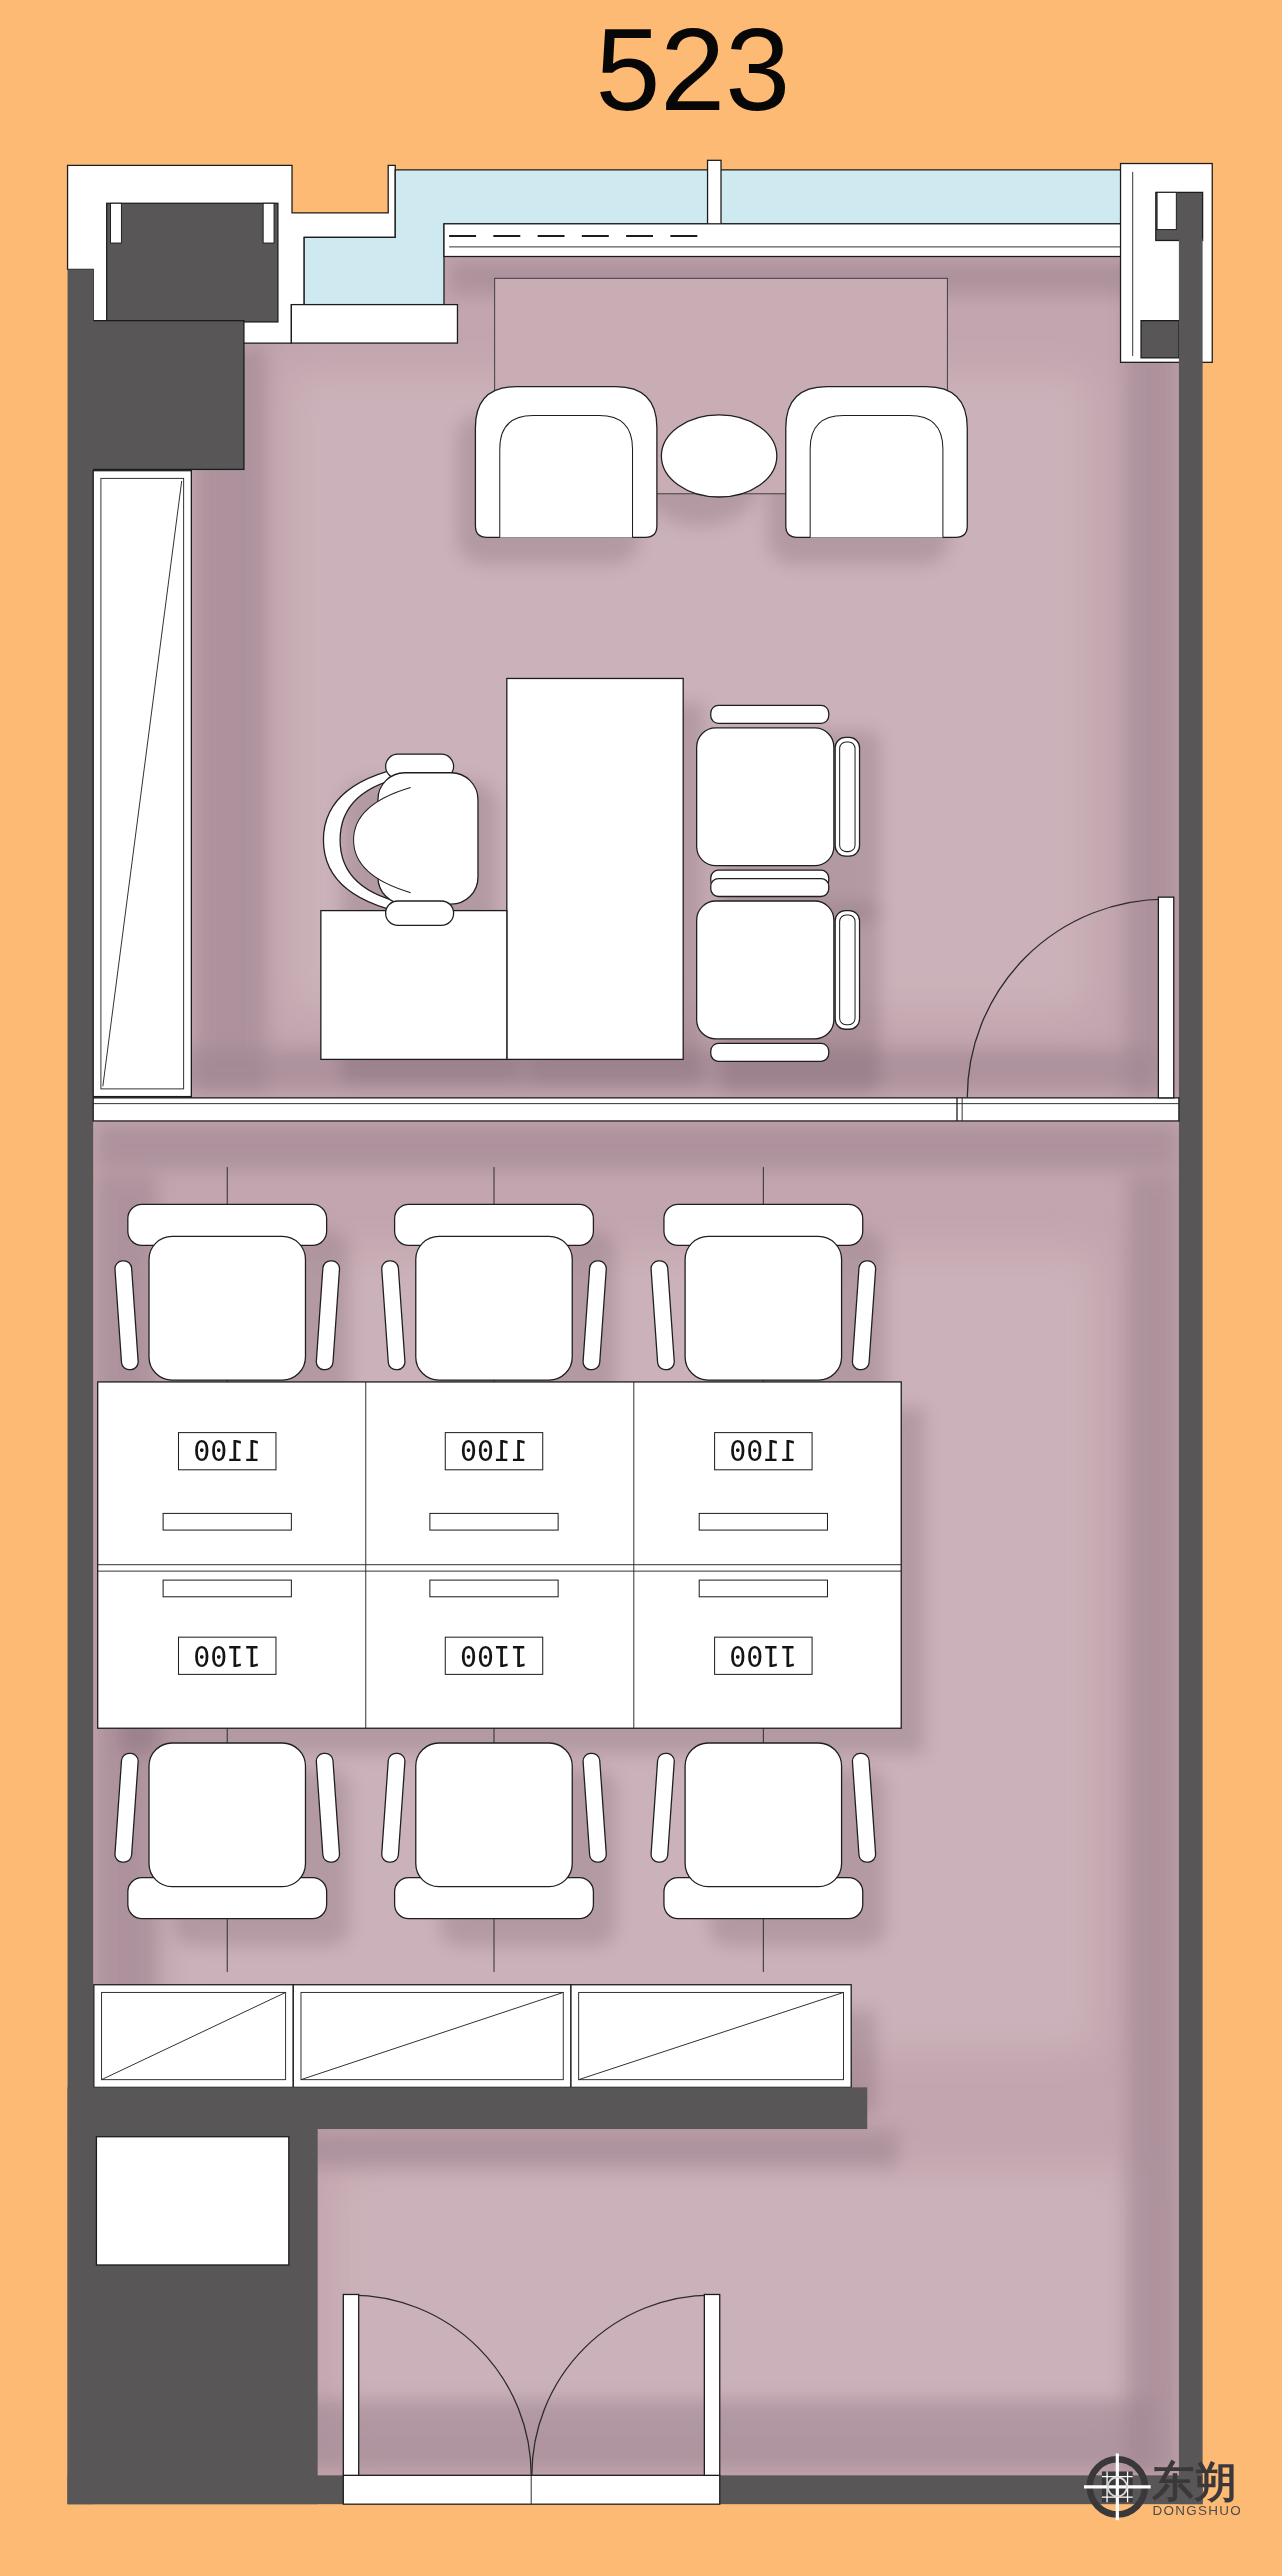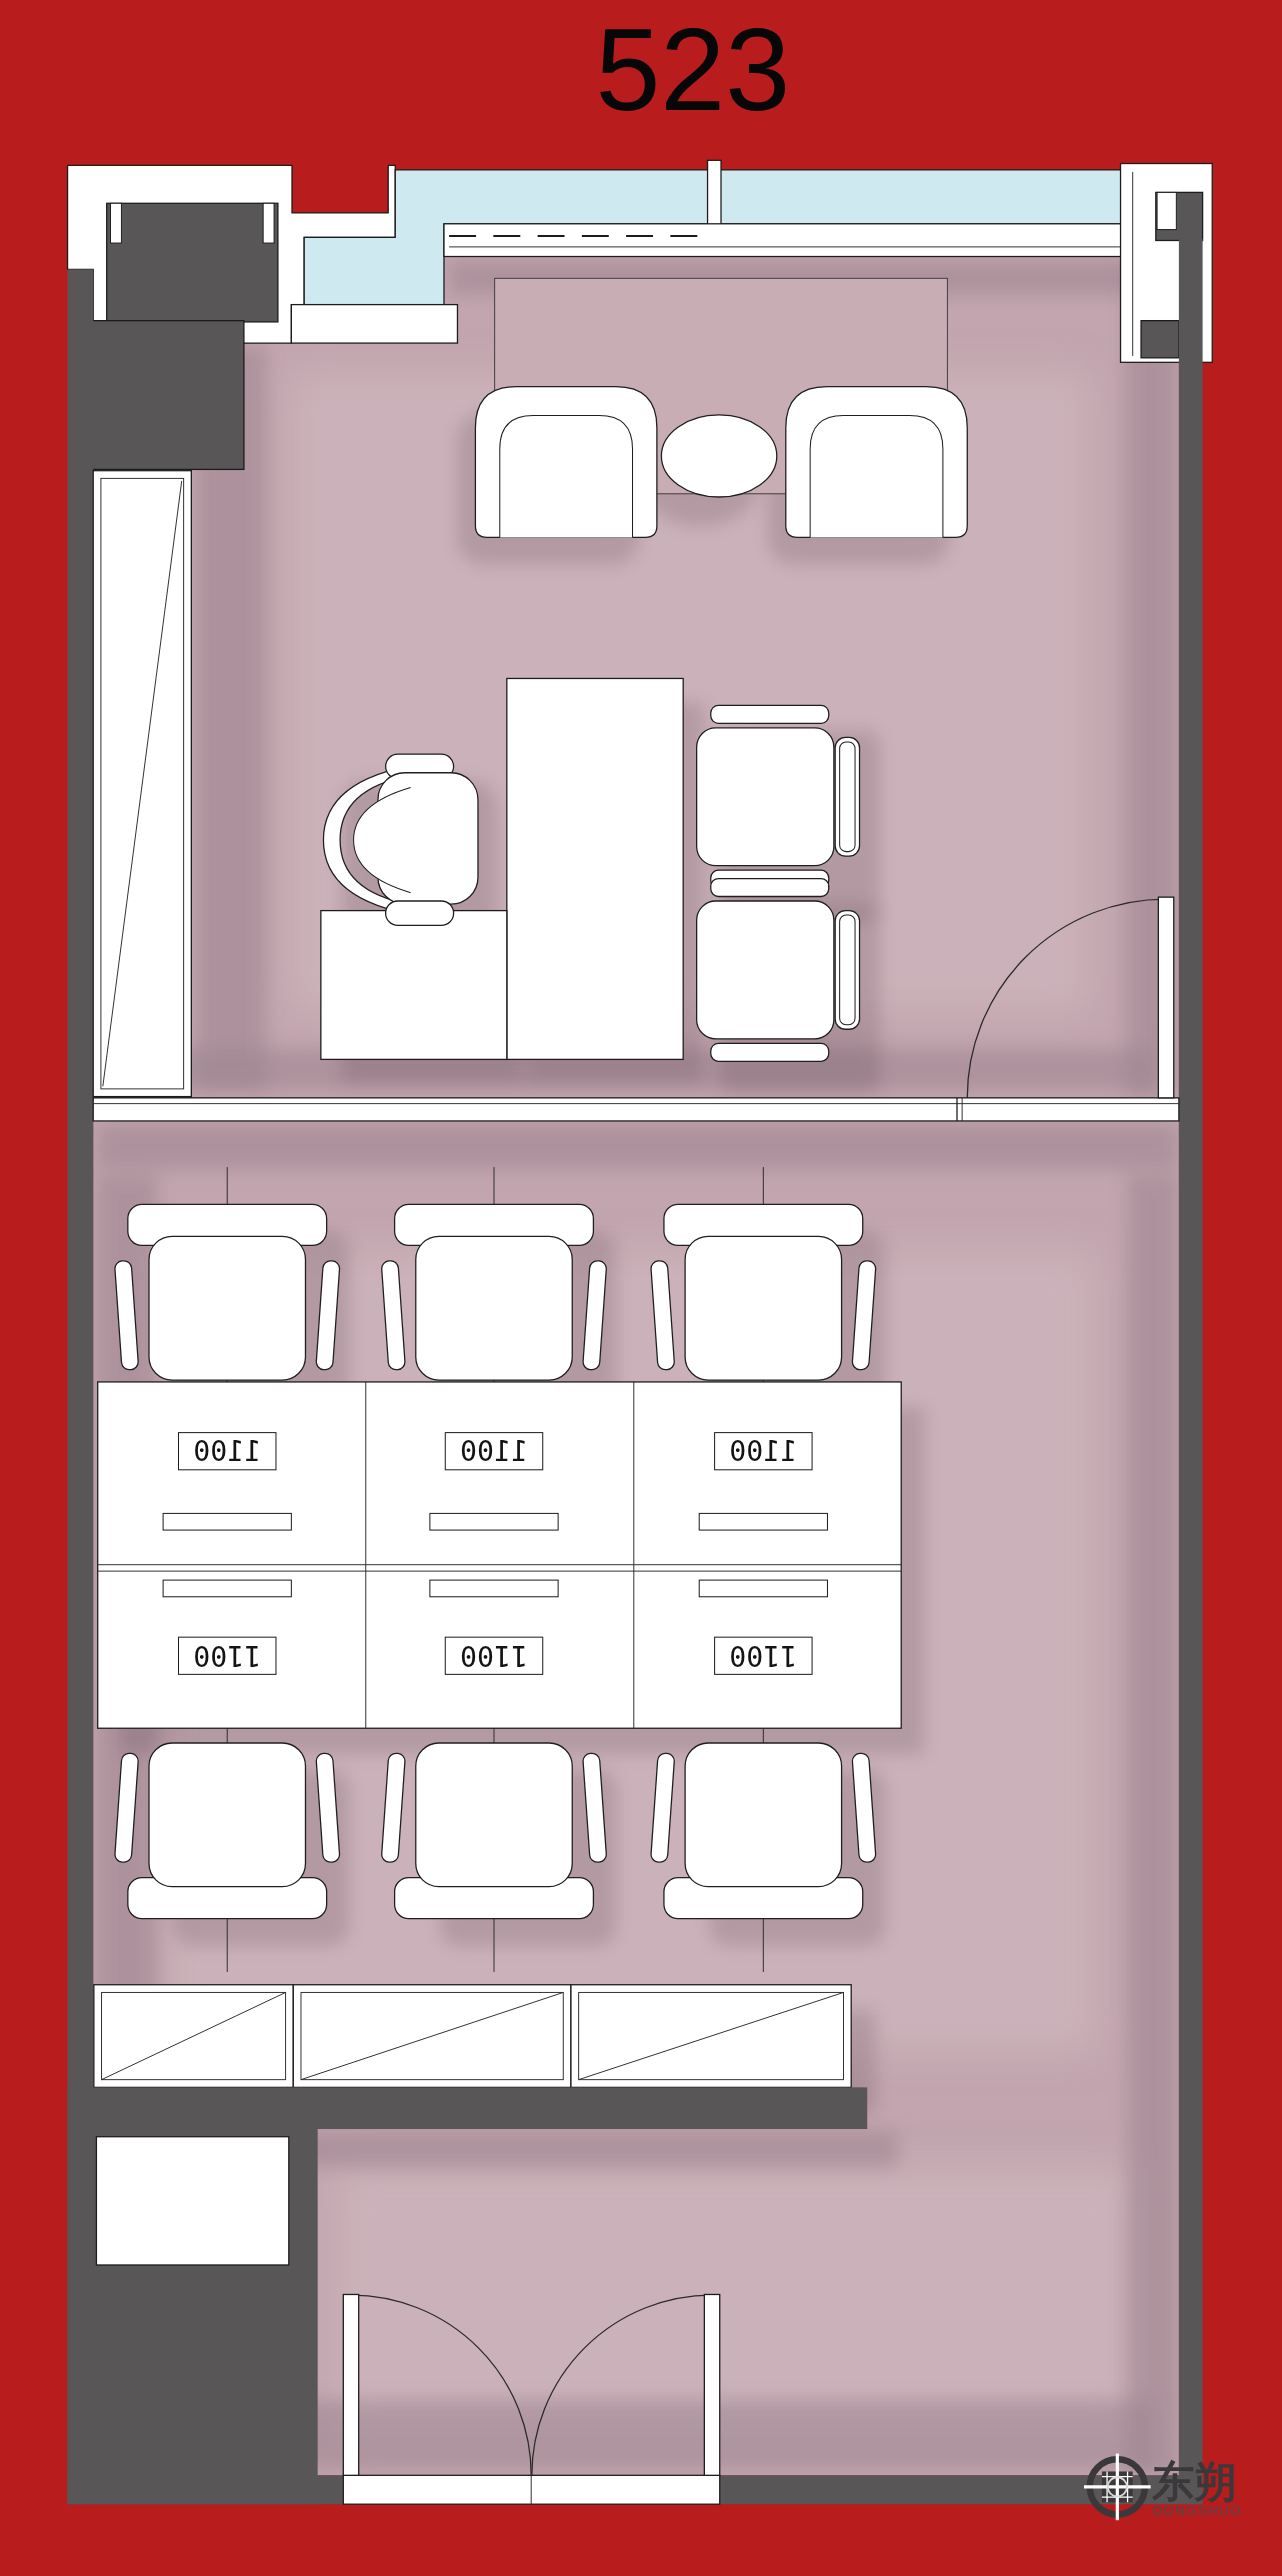--- a/index.html
+++ b/index.html
@@ -1,16 +1,16 @@
 <!DOCTYPE html>
 <html style="font-size:10.3px"><head>
 <meta charset="utf-8">
 <style>
   html,body{margin:0;padding:0;background:#ffffff;}
-  .stage{position:relative;width:1283px;height:2576px;background:#b91c1c;overflow:hidden;}
+  .stage{position:relative;width:1283px;height:2576px;background:#fdba74;overflow:hidden;}
   svg{display:block;}
   .t-title{font-family:"Liberation Sans",sans-serif;font-size:182px;fill:#070707;}
   .t-dim{font-family:"DejaVu Sans Mono","Liberation Mono",monospace;font-size:44px;fill:#141414;}
   .t-cn{font-family:"DejaVu Sans","Liberation Sans",sans-serif;font-size:66px;font-weight:600;fill:#3a383a;}
   .t-en{font-family:"Liberation Sans",sans-serif;font-size:21px;letter-spacing:2px;fill:#4c4a4b;}
   .wall{fill:#585657;}
   .white{fill:#ffffff;stroke:#1c1c1c;stroke-width:2;}
   .whiteNS{fill:#ffffff;}
   .ln{stroke:#1c1c1c;stroke-width:2;fill:none;}
   .ln1{stroke:#2a2a2a;stroke-width:1.5;fill:none;}

